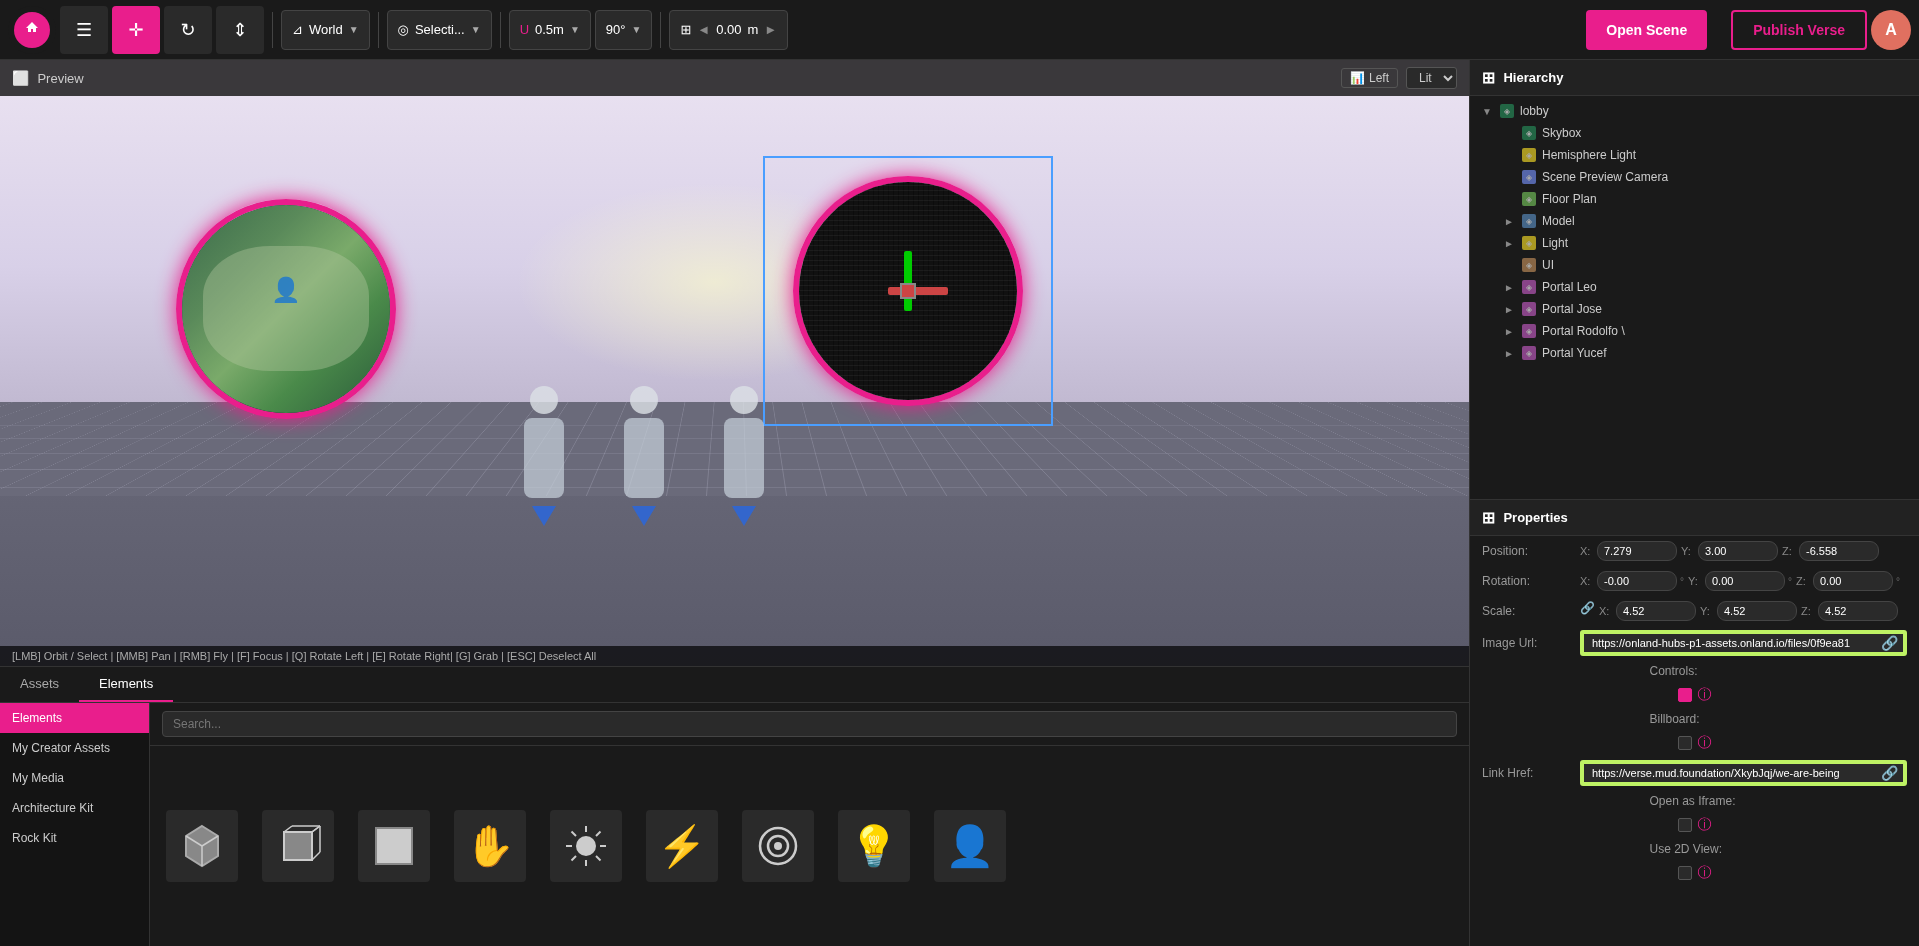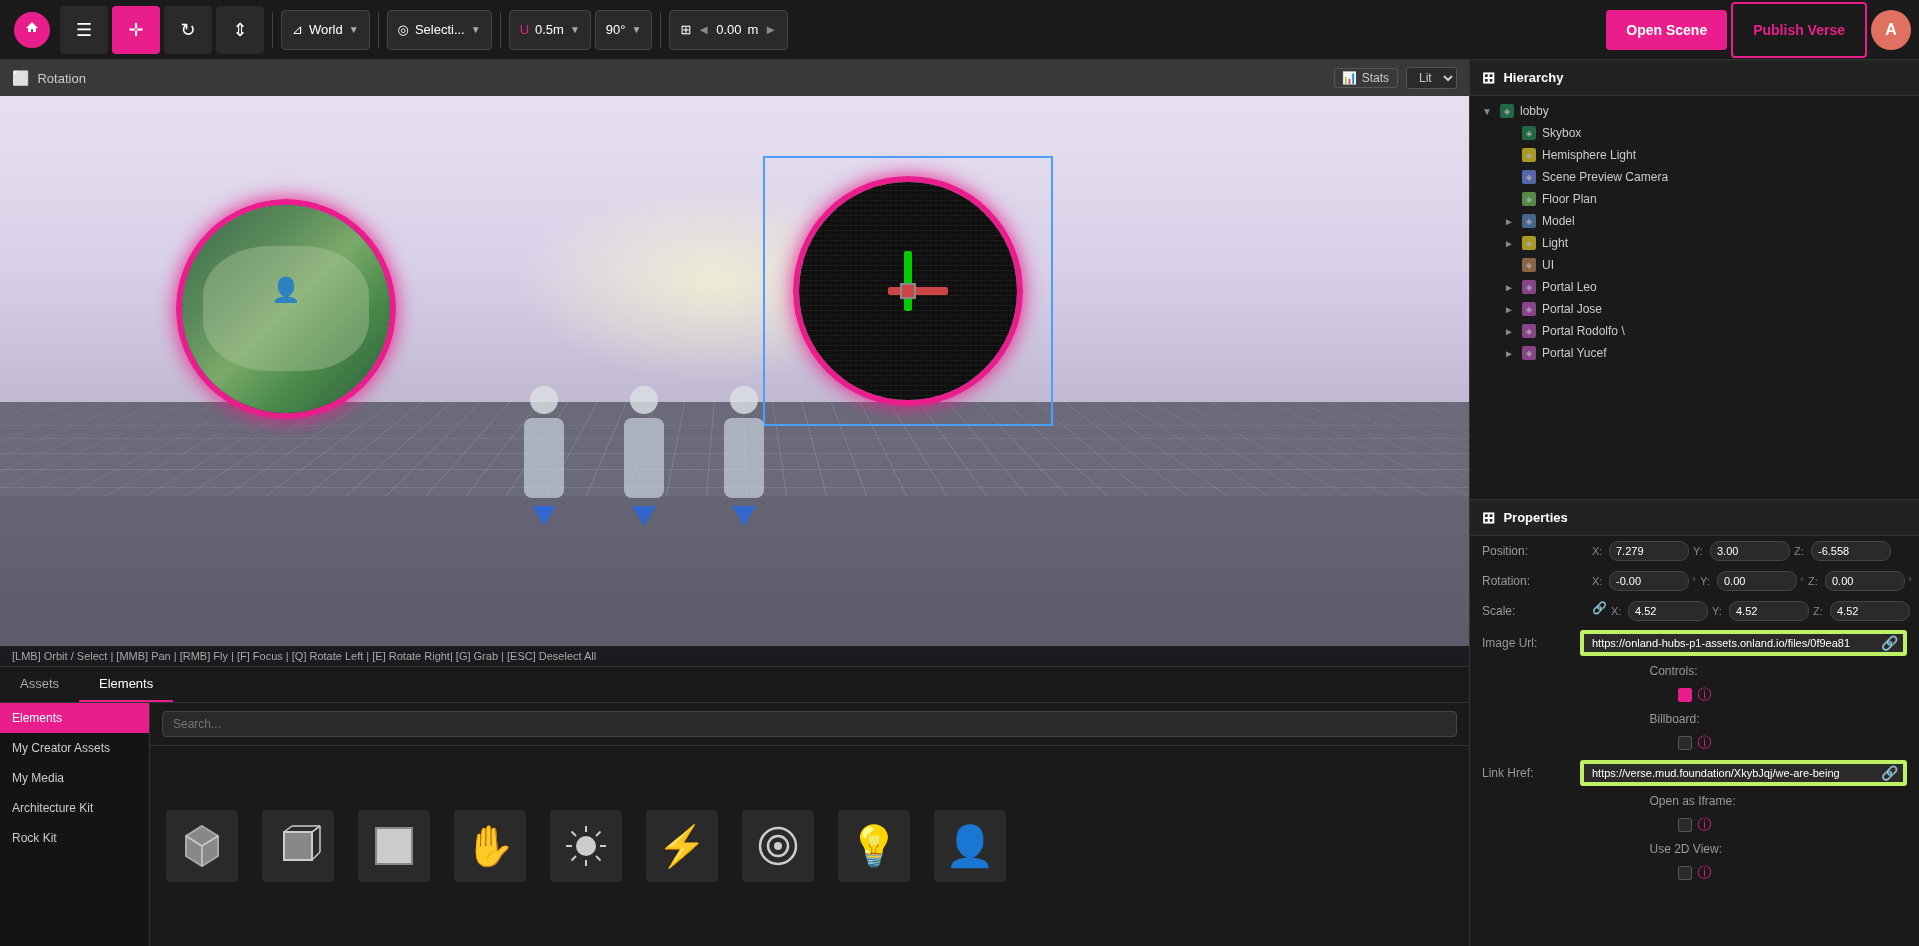--- a/index.html
+++ b/index.html
@@ -62,29 +62,30 @@
       background: #e91e8c;
       border: none;
       border-radius: 4px;
       color: #fff;
       font-size: 14px;
       font-weight: 600;
       padding: 0 20px;
       cursor: pointer;
     }
     .publish-btn {
-      height: 56px;
+      height: 40px;
       background: transparent;
       border: 2px solid #e91e8c;
       border-radius: 4px;
       color: #e91e8c;
       font-size: 14px;
       font-weight: 600;
       padding: 0 20px;
       cursor: pointer;
+      margin-left: 20px;
     }
     .avatar-btn {
       width: 40px; height: 40px;
       background: #e07060;
       border: none;
       border-radius: 50%;
       color: #fff;
       font-size: 16px;
       font-weight: bold;
       cursor: pointer;
@@ -407,21 +408,21 @@
     
     .properties-section {
       flex: 1;
       display: flex;
       flex-direction: column;
       overflow-y: auto;
     }
     .prop-row {
       display: flex; align-items: center;
       padding: 5px 12px;
-      gap: 20px;
+      gap: 8px;
       font-size: 12px;
       color: #ccc;
     }
     .prop-label { width: 90px; color: #999; flex-shrink: 0; }
     .prop-input-group { display: flex; gap: 4px; flex: 1; }
     .prop-input {
       display: flex; align-items: center; gap: 3px;
     }
     .prop-axis { font-size: 11px; color: #888; width: 14px; }
     .prop-field {
@@ -544,25 +545,25 @@
   <button class="avatar-btn">A</button>
 </div>
 
 <div class="main-area">
 
   <div class="left-panel">
 
     <div class="viewport">
       <div class="viewport-header">
         <span style="font-size:14px;color:#888;">⬜</span>
-        <span class="viewport-title">Rotation</span>
+        <span class="viewport-title">Preview</span>
         <div class="viewport-controls">
           <button class="stats-btn">
             <span>📊</span>
-            <span>Stats</span>
+            <span>Left</span>
           </button>
           <select class="lit-dropdown">
             <option>Lit</option>
           </select>
         </div>
       </div>
       <div class="viewport-scene">
 
         <div style="position:absolute;top:0;left:0;right:0;bottom:0;background:linear-gradient(180deg,#e8e0f0 0%,#d8d0e8 30%,#c0b8d0 55%,#6a6a7a 55%,#5a5a6a 100%);"></div>
 

